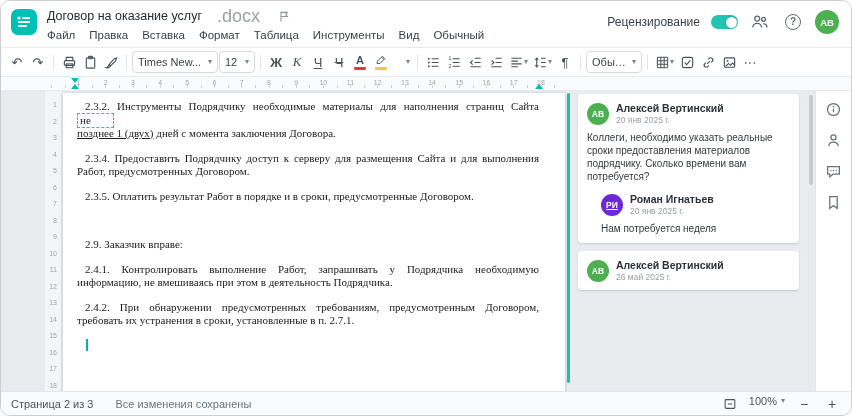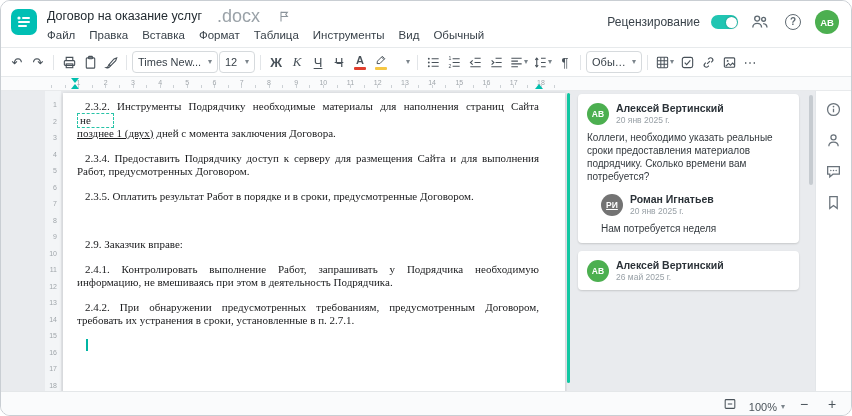--- a/index.html
+++ b/index.html
@@ -83,21 +83,21 @@
   .scroll-thumb{position:absolute;top:4px;left:2px;width:4px;height:90px;border-radius:2px;background:#c6cbd0;cursor:pointer}
 
   
   .rail{width:36px;flex:0 0 36px;background:#fff;border-left:1px solid #e3e6e9;display:flex;flex-direction:column;align-items:center;padding-top:7px;gap:9px}
   .rail .hbtn{color:#6a737b}
 
   
   .statusbar{height:24px;flex:0 0 24px;border-top:1px solid #e4e7e9;background:#fafbfc;display:flex;align-items:center;padding:0 10px;font-size:11px;color:#4a535a}
   .status-left{display:flex;gap:22px;align-items:center}
   .saved{color:#6b757d}
-  .zoom-group{margin-left:auto;display:flex;align-items:flex-end;gap:10px}
+  .zoom-group{margin-left:auto;display:flex;align-items:flex-start;gap:10px}
   .zoom-select{display:flex;align-items:center;gap:4px;cursor:pointer;border:none;background:none;font-size:11px;color:#4a535a}
   .zbtn{background:none;border:none;cursor:pointer;font-size:14px;color:#4a535a;width:18px;height:18px;display:flex;align-items:center;justify-content:center}
 </style>
 </head>
 <body>
 
 <div class="app">
 
   <header class="topbar">
     <div class="logo">
@@ -344,21 +344,21 @@
               <div class="c-avatar" style="background: rgb(76, 175, 80);">АВ</div>
               <div class="c-meta">
                 <div class="c-name">Алексей Вертинский</div>
                 <div class="c-date">20 янв 2025 г.</div>
               </div>
             </div>
             <div class="c-text">Коллеги, необходимо указать реальные сроки предоставления материалов подрядчику. Сколько времени вам потребуется?</div>
           </div>
           <div class="comment-item reply">
             <div class="c-head">
-              <div class="c-avatar" style="background: #737373; text-decoration: underline;">РИ</div>
+              <div class="c-avatar" style="background: #6d28d9; text-decoration: underline;">РИ</div>
               <div class="c-meta">
                 <div class="c-name">Роман Игнатьев</div>
                 <div class="c-date">20 янв 2025 г.</div>
               </div>
             </div>
             <div class="c-text">Нам потребуется неделя</div>
           </div>
         </div>
         <div class="comment-card">
           <div class="comment-item">
@@ -399,20 +399,24 @@
       </button>
       <button class="hbtn">
         <svg width="17" height="17" viewBox="0 0 16 16" fill="none" stroke="currentColor" stroke-width="1.2">
             <path d="M4.5 2.5h7v11L8 10.8l-3.5 2.7z"></path>
           </svg>
       </button>
     </div>
   </div>
 
   <footer class="statusbar">
+    <div class="status-left">
+      <span>Страница 2 из 3</span>
+      <span class="saved">Все изменения сохранены</span>
+    </div>
     <div class="zoom-group">
       <button class="zbtn">
         <svg width="14" height="14" viewBox="0 0 16 16" fill="none" stroke="currentColor" stroke-width="1.2">
             <rect x="2.5" y="3" width="11" height="10" rx="1"></rect>
             <path d="M5.5 8h5"></path>
           </svg>
       </button>
       <button class="zoom-select">
         <span>100%</span>
         <span class="chev">▾</span>

